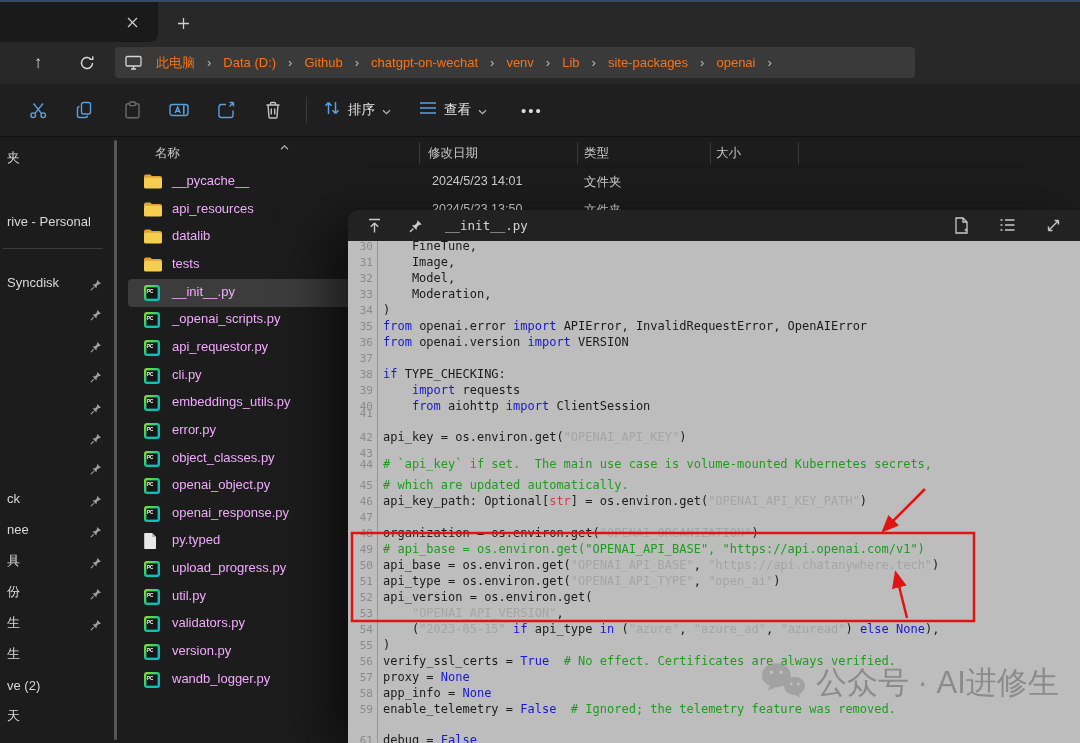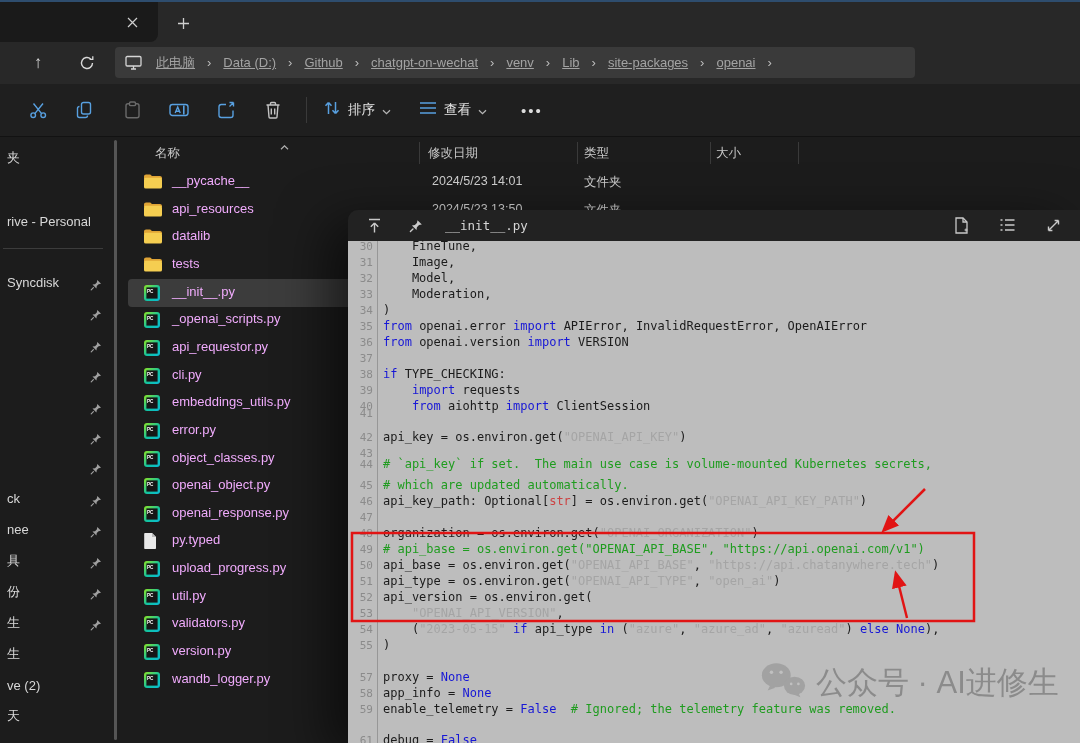--- a/index.html
+++ b/index.html
@@ -13,21 +13,21 @@
   
   .tabbar { position:absolute; left:0; top:2px; width:1080px; height:40px; background:#282828; }
   .tab-active { position:absolute; left:0; top:0; width:158px; height:40px; background:#1a1a1a; border-radius:0 0 8px 0; display:flex; align-items:center; justify-content:flex-end; padding-right:14px; }
   .tab-close { width:24px; height:24px; display:flex; align-items:center; justify-content:center; border-radius:4px; }
   .new-tab { position:absolute; left:170px; top:8px; width:26px; height:26px; display:flex; align-items:center; justify-content:center; border-radius:4px; }
 
   
   .addr-row { position:absolute; left:0; top:42px; width:1080px; height:42px; background:#282828; }
   .nav-btn { position:absolute; top:7px; width:28px; height:28px; display:flex; align-items:center; justify-content:center; color:#d9d9d9; font-size:17px; border-radius:4px; }
   .addr-pill { position:absolute; left:115px; top:5px; width:800px; height:31px; background:#3a3a3a; border-radius:4px; display:flex; align-items:center; padding:0 10px; gap:2px; overflow:hidden; }
-  .crumb { color:#a3a3a3; font-size:13px; padding:3px 8px; border-radius:3px; white-space:nowrap;text-decoration:underline; }
+  .crumb { color:#f97316; font-size:13px; padding:3px 8px; border-radius:3px; white-space:nowrap; }
   .chev { color:#bdbdbd; font-size:13px; padding:0 4px; }
 
   
   .toolbar { position:absolute; left:0; top:84px; width:1080px; height:53px; background:#1f1f1f; display:flex; align-items:center; padding-left:28px; border-bottom:1px solid #121212; }
   .tbtn { width:20px; height:20px; margin-right:27px; display:flex; align-items:center; justify-content:center; }
   .tone-accent { color:var(--accent-blue); }
   .tone-normal { color:#c3c3c3; }
   .tone-disabled { color:#6a6a6a; }
   .tb-divider { width:1px; height:26px; background:#3a3a3a; margin:0 16px 0 -4px; }
   .tb-group { display:flex; align-items:center; gap:7px; margin-right:28px; color:var(--accent-blue); }
@@ -501,20 +501,21 @@
         <div class="code-line" style="top: 253.2px;"><span class="ln">46</span><span class="lc"><span class="seg-d">api_key_path: Optional[</span><span class="seg-t">str</span><span class="seg-d">] = os.environ.get(</span><span class="seg-s">"OPENAI_API_KEY_PATH"</span><span class="seg-d">)</span></span></div>
         <div class="code-line" style="top: 269.15px;"><span class="ln">47</span><span class="lc"></span></div>
         <div class="code-line" style="top: 285.1px;"><span class="ln">48</span><span class="lc"><span class="seg-d">organization = os.environ.get(</span><span class="seg-s">"OPENAI_ORGANIZATION"</span><span class="seg-d">)</span></span></div>
         <div class="code-line" style="top: 301.05px;"><span class="ln">49</span><span class="lc"><span class="seg-c"># api_base = os.environ.get("OPENAI_API_BASE", "https://api.openai.com/v1")</span></span></div>
         <div class="code-line" style="top: 317px;"><span class="ln">50</span><span class="lc"><span class="seg-d">api_base = os.environ.get(</span><span class="seg-s">"OPENAI_API_BASE"</span><span class="seg-d">, </span><span class="seg-s">"https://api.chatanywhere.tech"</span><span class="seg-d">)</span></span></div>
         <div class="code-line" style="top: 332.95px;"><span class="ln">51</span><span class="lc"><span class="seg-d">api_type = os.environ.get(</span><span class="seg-s">"OPENAI_API_TYPE"</span><span class="seg-d">, </span><span class="seg-s">"open_ai"</span><span class="seg-d">)</span></span></div>
         <div class="code-line" style="top: 348.9px;"><span class="ln">52</span><span class="lc"><span class="seg-d">api_version = os.environ.get(</span></span></div>
         <div class="code-line" style="top: 364.85px;"><span class="ln">53</span><span class="lc"><span class="seg-d">    </span><span class="seg-s">"OPENAI_API_VERSION"</span><span class="seg-d">,</span></span></div>
         <div class="code-line" style="top: 380.8px;"><span class="ln">54</span><span class="lc"><span class="seg-d">    (</span><span class="seg-s">"2023-05-15"</span><span class="seg-d"> </span><span class="seg-k">if</span><span class="seg-d"> api_type </span><span class="seg-k">in</span><span class="seg-d"> (</span><span class="seg-s">"azure"</span><span class="seg-d">, </span><span class="seg-s">"azure_ad"</span><span class="seg-d">, </span><span class="seg-s">"azuread"</span><span class="seg-d">) </span><span class="seg-k">else</span><span class="seg-d"> </span><span class="seg-k">None</span><span class="seg-d">),</span></span></div>
         <div class="code-line" style="top: 396.75px;"><span class="ln">55</span><span class="lc"><span class="seg-d">)</span></span></div>
+        <div class="code-line" style="top: 412.7px;"><span class="ln">56</span><span class="lc"><span class="seg-d">verify_ssl_certs = </span><span class="seg-k">True</span><span class="seg-d">  </span><span class="seg-c"># No effect. Certificates are always verified.</span></span></div>
         <div class="code-line" style="top: 428.65px;"><span class="ln">57</span><span class="lc"><span class="seg-d">proxy = </span><span class="seg-k">None</span></span></div>
         <div class="code-line" style="top: 444.6px;"><span class="ln">58</span><span class="lc"><span class="seg-d">app_info = </span><span class="seg-k">None</span></span></div>
         <div class="code-line" style="top: 460.55px;"><span class="ln">59</span><span class="lc"><span class="seg-d">enable_telemetry = </span><span class="seg-k">False</span><span class="seg-d">  </span><span class="seg-c"># Ignored; the telemetry feature was removed.</span></span></div>
         <div class="code-line" style="top: 492.45px;"><span class="ln">61</span><span class="lc"><span class="seg-d">debug = </span><span class="seg-k">False</span></span></div>
       </div>
   </div>
 
   <svg class="annotation">
     <rect x="352" y="533" width="622" height="88" fill="none" stroke="#e11414" stroke-width="2.5"></rect>
     <line x1="925" y1="489" x2="884" y2="530" stroke="#e11414" stroke-width="2.5" marker-end="url(#ah)"></line>

